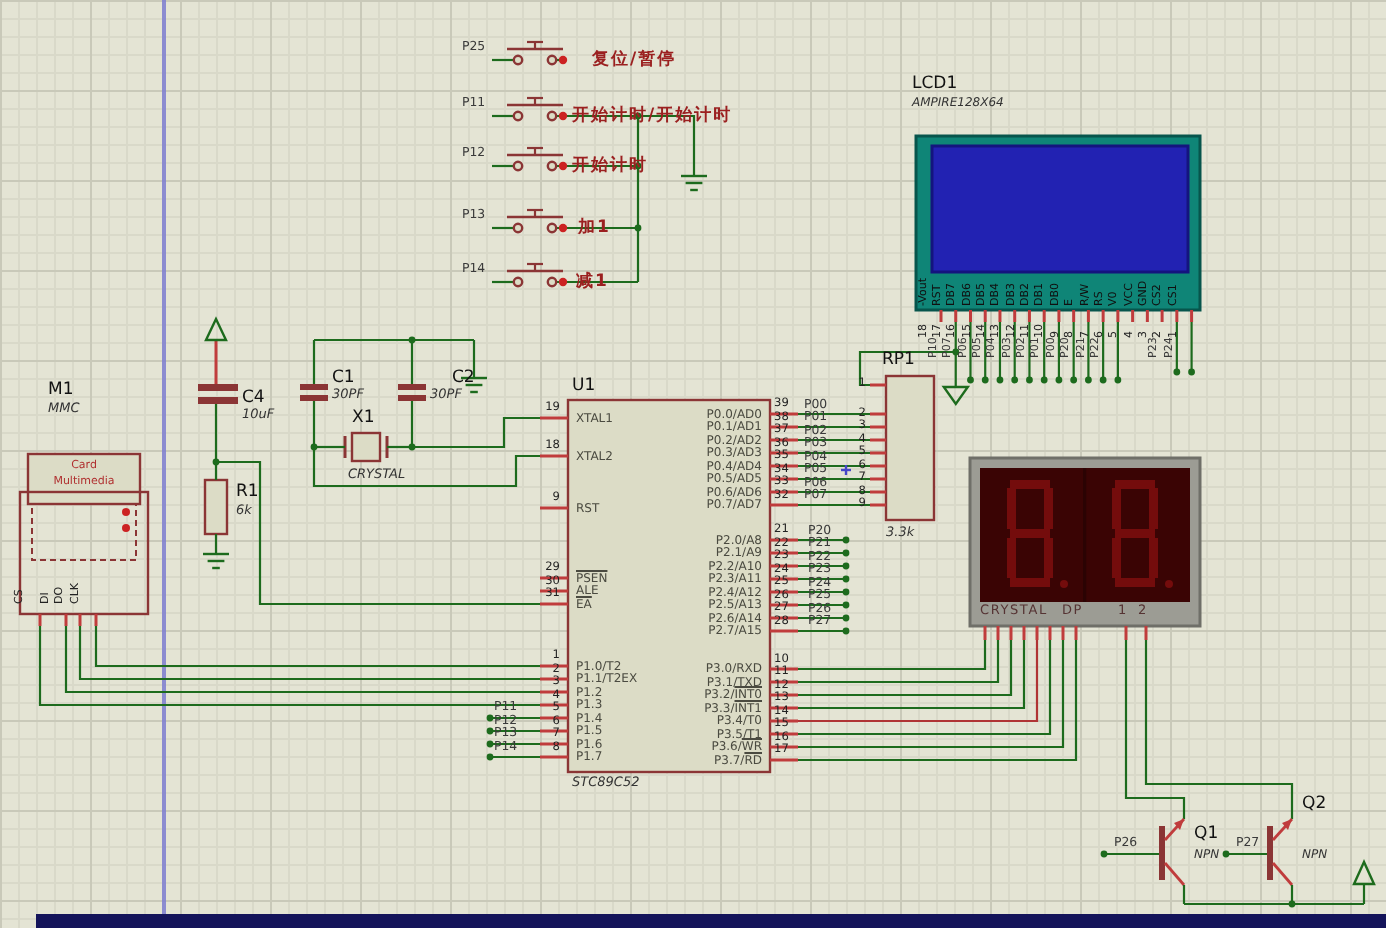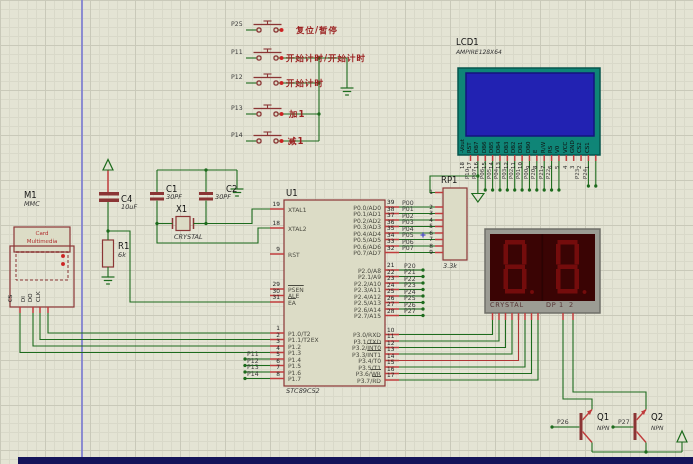--- a/index.html
+++ b/index.html
@@ -341,25 +341,25 @@
   <div class="lbl val" style="left:166px;top:194px">30PF</div>
   <div class="lbl ref" style="left:226px;top:185px">C2</div>
   <div class="lbl val" style="left:215px;top:194px">30PF</div>
   <div class="lbl ref" style="left:176px;top:205px">X1</div>
   <div class="lbl val" style="left:174px;top:234px">CRYSTAL</div>
   <div class="lbl ref" style="left:118px;top:242px">R1</div>
   <div class="lbl val" style="left:118px;top:252px">6k</div>
   <div class="lbl ref" style="left:597px;top:413px">Q1</div>
   <div class="lbl val" style="left:597px;top:424px;font-size:6px">NPN</div>
   <div class="lbl net" style="left:557px;top:418px">P26</div>
-  <div class="lbl ref" style="left:651px;top:413px">Q2</div>
+  <div class="lbl ref" style="left:651px;top:398px">Q2</div>
   <div class="lbl val" style="left:651px;top:424px;font-size:6px">NPN</div>
   <div class="lbl net" style="left:618px;top:418px">P27</div>
   <div class="lbl segtxt" style="left:490px;top:301px">CRYSTAL</div>
-  <div class="lbl segtxt" style="left:546px;top:301px">DP</div>
+  <div class="lbl segtxt" style="left:531px;top:301px">DP</div>
   <div class="lbl segtxt" style="left:559px;top:301px">1</div>
   <div class="lbl segtxt" style="left:569px;top:301px">2</div>
 <div class="lbl net" style="left: 231px; top: 20px;">P25</div>
     <div class="lbl cn" style="left: 296px; top: 24.5px;">复位/暂停</div>
     <div class="lbl net" style="left: 231px; top: 48px;">P11</div>
     <div class="lbl cn" style="left: 286px; top: 52.5px;">开始计时/开始计时</div>
     <div class="lbl net" style="left: 231px; top: 73px;">P12</div>
     <div class="lbl cn" style="left: 286px; top: 77.5px;">开始计时</div>
     <div class="lbl net" style="left: 231px; top: 104px;">P13</div>
     <div class="lbl cn" style="left: 289px; top: 108.5px;">加1</div>

